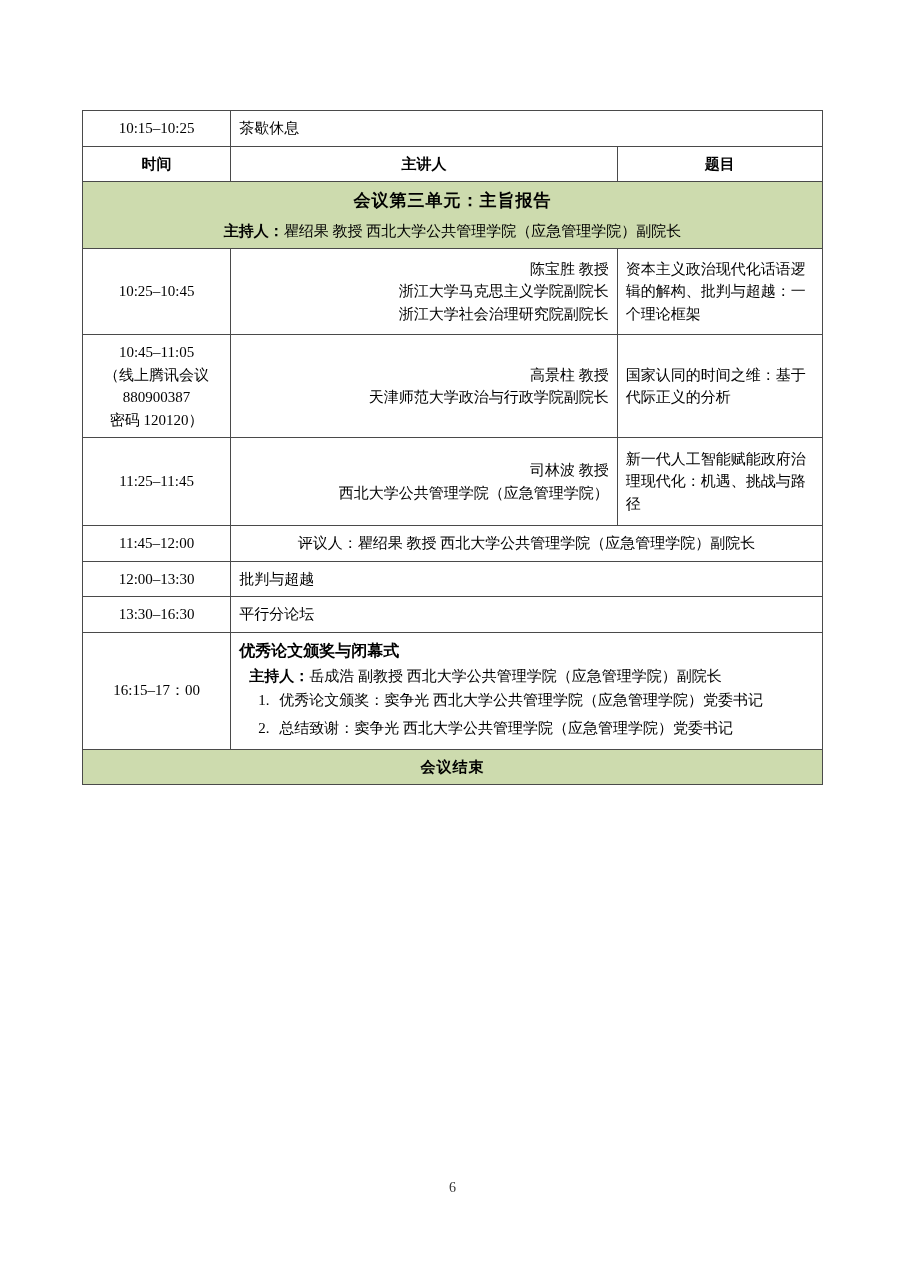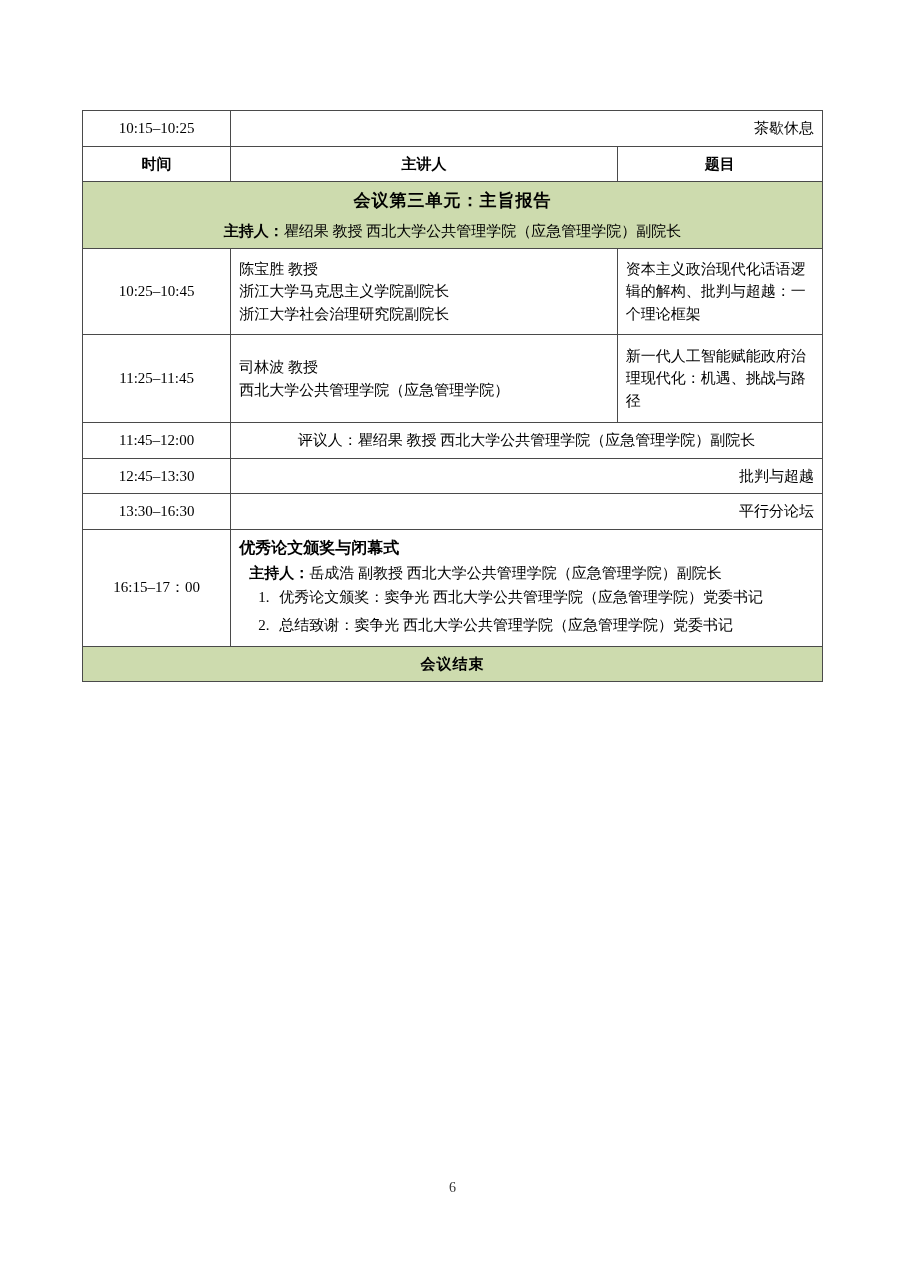--- a/index.html
+++ b/index.html
@@ -57,31 +57,31 @@
     font-weight: bold;
     text-align: center;
     font-size: 16px;
   }
   .time-cell {
     text-align: center;
     font-size: 15px;
     line-height: 1.55;
   }
   .speaker-cell {
-    text-align: left;
+    text-align: right;
     font-size: 15px;
     line-height: 1.7;
   }
   .topic-cell {
     text-align: left;
     font-size: 15px;
     line-height: 1.7;
   }
   .plain-center {
-    text-align: right;
+    text-align: left;
     font-size: 15px;
   }
   .review-cell {
     text-align: center;
     font-size: 15px;
     padding: 14px 8px;
   }
   .closing-block {
     font-size: 15px;
     line-height: 1.85;
@@ -160,38 +160,51 @@
       <tr class="tall-1">
         <td class="time-cell">10:25–10:45</td>
         <td class="speaker-cell">
             <div>陈宝胜  教授</div>
             <div>浙江大学马克思主义学院副院长</div>
             <div>浙江大学社会治理研究院副院长</div>
           </td>
         <td class="topic-cell">资本主义政治现代化话语逻辑的解构、批判与超越：一个理论框架</td>
       </tr>
 
+      <tr class="tall-2">
+        <td class="time-cell">
+            <div>10:45–11:05</div>
+            <div>（线上腾讯会议</div>
+            <div>880900387</div>
+            <div>密码 120120）</div>
+          </td>
+        <td class="speaker-cell">
+            <div>高景柱  教授</div>
+            <div>天津师范大学政治与行政学院副院长</div>
+          </td>
+        <td class="topic-cell">国家认同的时间之维：基于代际正义的分析</td>
+      </tr>
 
 
       <tr class="tall-4">
         <td class="time-cell">11:25–11:45</td>
         <td class="speaker-cell">
             <div>司林波  教授</div>
             <div>西北大学公共管理学院（应急管理学院）</div>
           </td>
         <td class="topic-cell">新一代人工智能赋能政府治理现代化：机遇、挑战与路径</td>
       </tr>
 
       <tr>
         <td class="time-cell">11:45–12:00</td>
         <td class="review-cell" colspan="2">评议人：瞿绍果  教授  西北大学公共管理学院（应急管理学院）副院长</td>
       </tr>
 
       <tr>
-        <td class="time-cell">12:45–13:30</td>
+        <td class="time-cell">12:00–13:30</td>
         <td class="plain-center" colspan="2">批判与超越</td>
       </tr>
 
       <tr>
         <td class="time-cell">13:30–16:30</td>
         <td class="plain-center" colspan="2">平行分论坛</td>
       </tr>
 
       <tr>
         <td class="time-cell">16:15–17：00</td>

